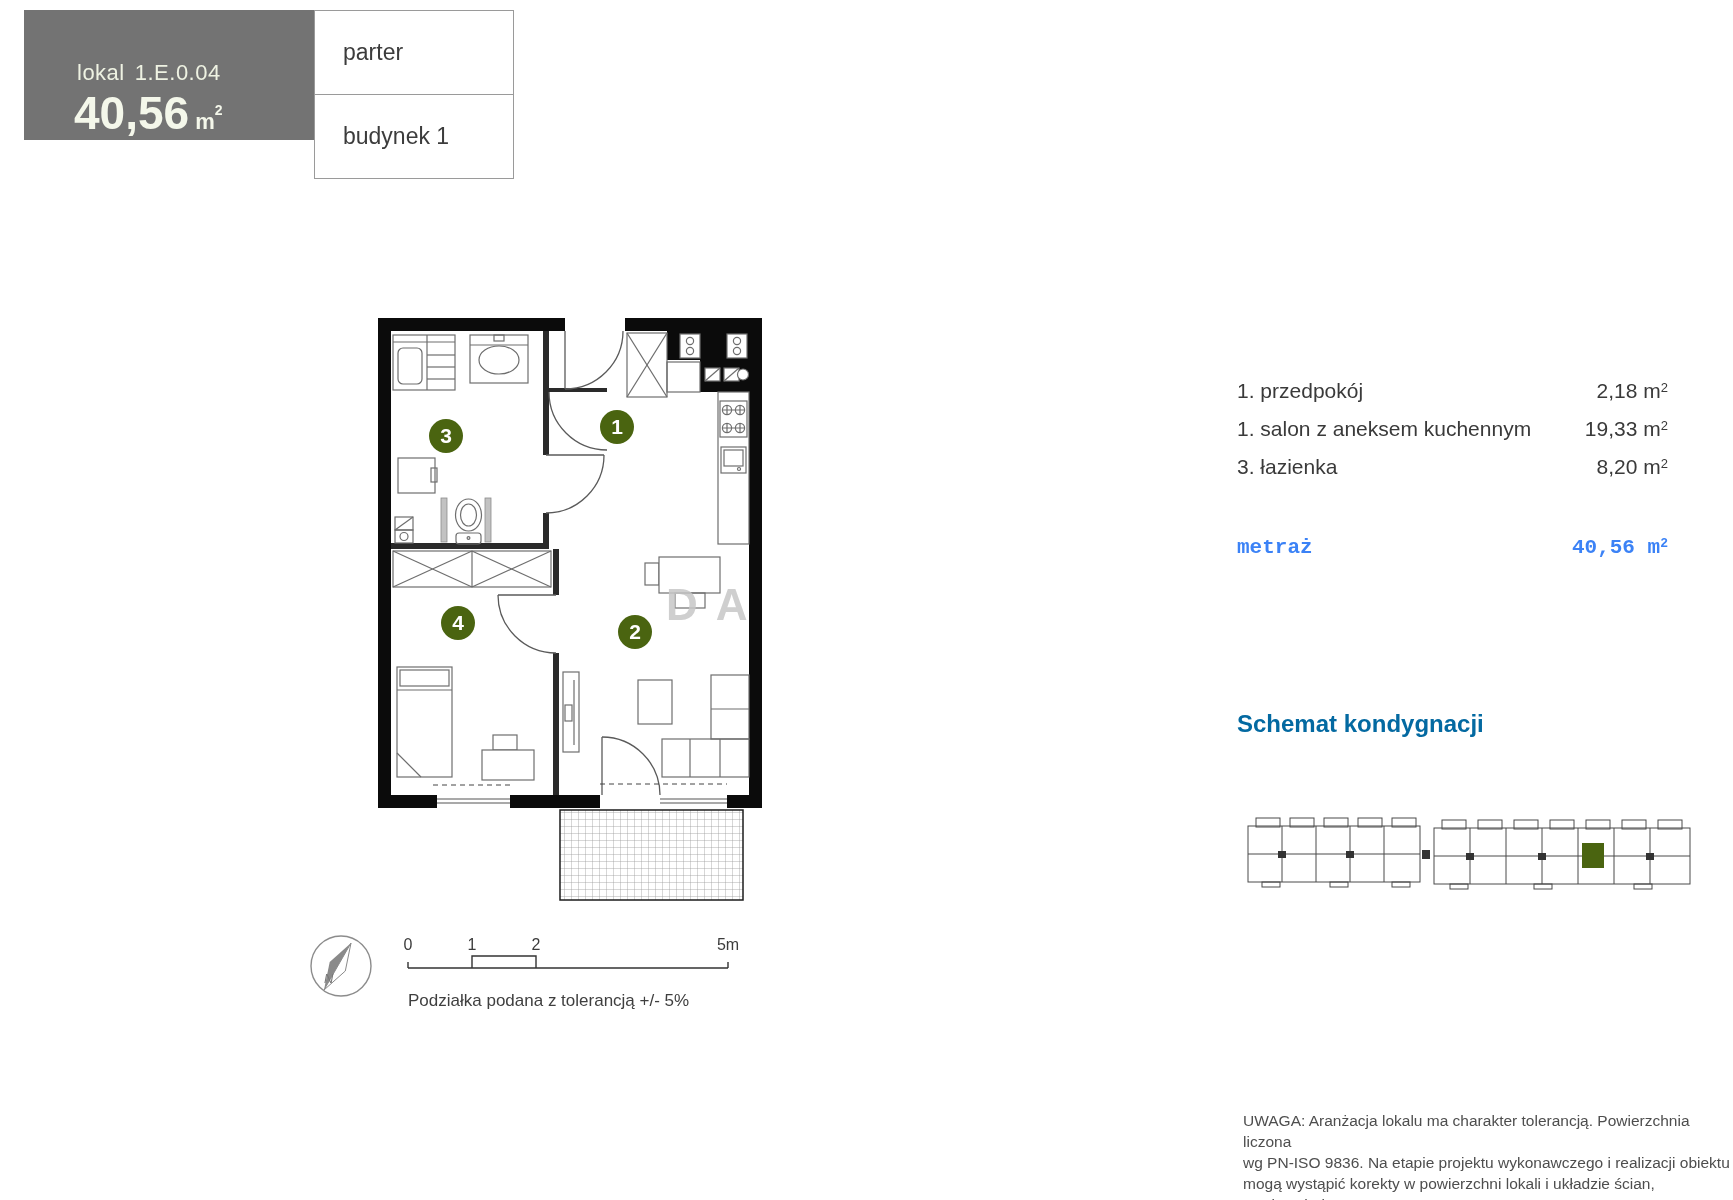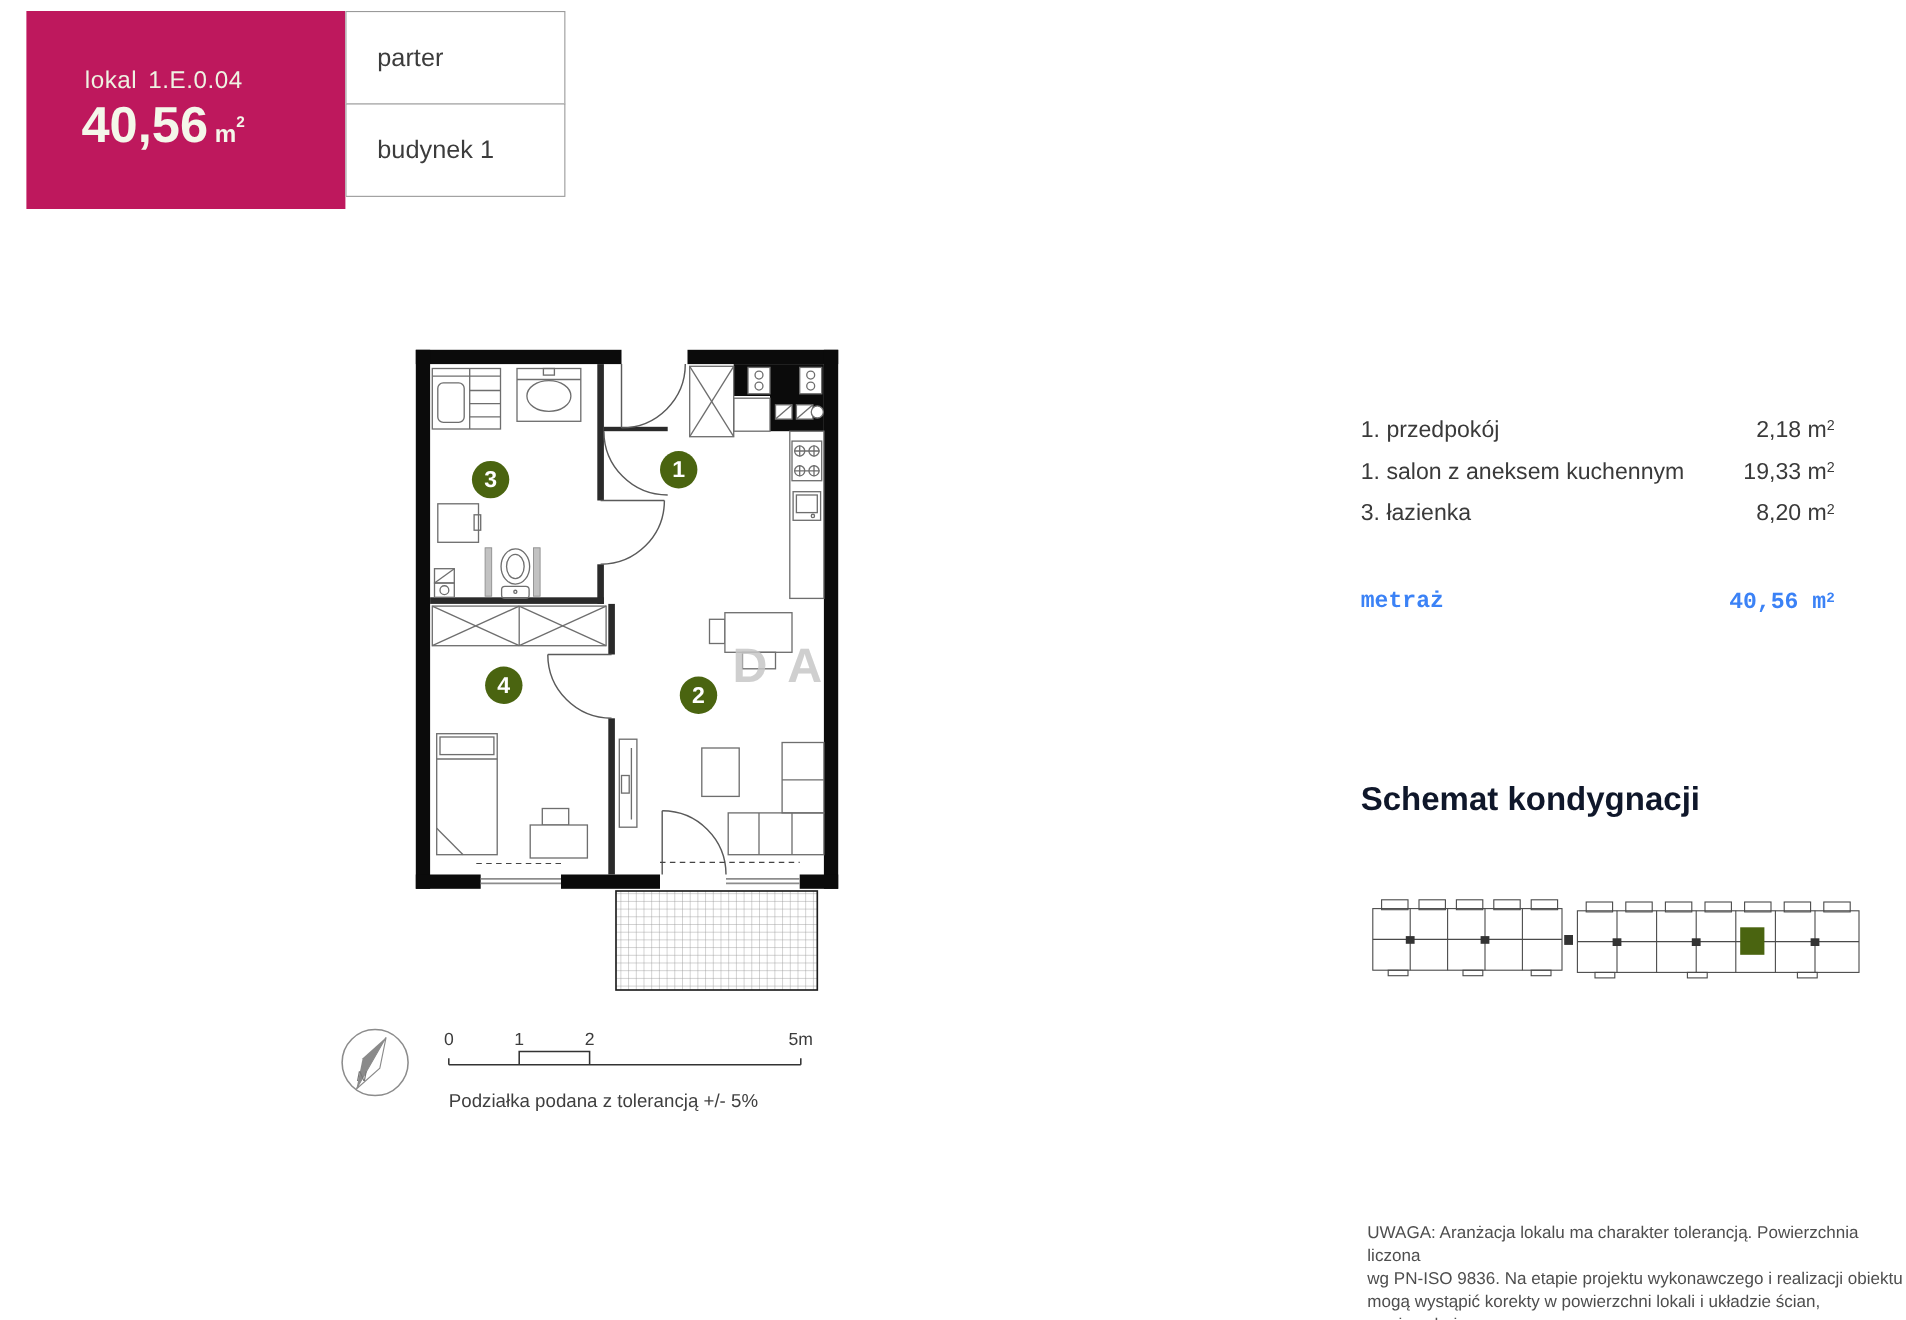--- a/index.html
+++ b/index.html
@@ -1,38 +1,38 @@
 <!DOCTYPE html>
 <html><head>
 <meta charset="utf-8">
 <style>
   html,body{margin:0;padding:0;background:#ffffff;}
   .page{position:relative;width:1733px;height:1200px;background:#fff;overflow:hidden;
         font-family:"Liberation Sans",sans-serif;color:#3a3a3a;}
 
   
-  .hdr-green{position:absolute;left:24px;top:10px;width:290px;height:180px;background:#be185d;}
+  .hdr-green{position:absolute;left:24px;top:10px;width:290px;height:130px;background:#737373;}
   .hdr-lokal{position:absolute;left:53px;top:50px;font-size:22px;color:#eef2e2;letter-spacing:.5px;}
   .hdr-lokal .num{margin-left:10px;}
   .hdr-area{position:absolute;left:50px;top:76px;font-size:46px;font-weight:bold;color:#f4f7ea;}
   .hdr-area .unit{font-size:22px;font-weight:bold;margin-left:6px;}
   .hdr-area .sup{font-size:14px;vertical-align:14px;}
   .hdr-cell{position:absolute;left:314px;width:200px;height:85px;background:#fff;
             border:1px solid #9a9a9a;box-sizing:border-box;display:flex;align-items:center;
             padding-left:28px;font-size:23px;color:#3c3c3c;}
   .cell-floor{top:10px;}
   .cell-bldg{top:94px;}
 
   
   .room-row{position:absolute;left:1237px;width:431px;display:flex;justify-content:space-between;
             font-size:21px;color:#3a3a3a;margin-top:24px;}
   .room-row .val{white-space:nowrap;}
   .sup{font-size:13px;vertical-align:6px;}
   .row-total{font-weight:bold;color:#3b82f6;font-family:Liberation Mono, monospace;}
-  .schem-title{position:absolute;left:1237px;top:710px;font-size:30px;font-weight:bold;color:#0f172a;}
+  .schem-title{position:absolute;left:1237px;top:710px;font-size:24px;font-weight:bold;color:#0369a1;}
 
   .disclaimer{position:absolute;left:1243px;top:1110px;font-size:15.5px;line-height:21px;color:#4e4e4e;}
 
   
   .plan-svg{position:absolute;left:375px;top:315px;}
   .nav-svg{position:absolute;left:290px;top:920px;}
   .schem-svg{position:absolute;left:1234px;top:812px;}
   svg{display:block;}
   .furn{fill:none;stroke:#6e6e6e;stroke-width:1.2;}
   .furnf{fill:#fff;stroke:#6e6e6e;stroke-width:1.2;}

